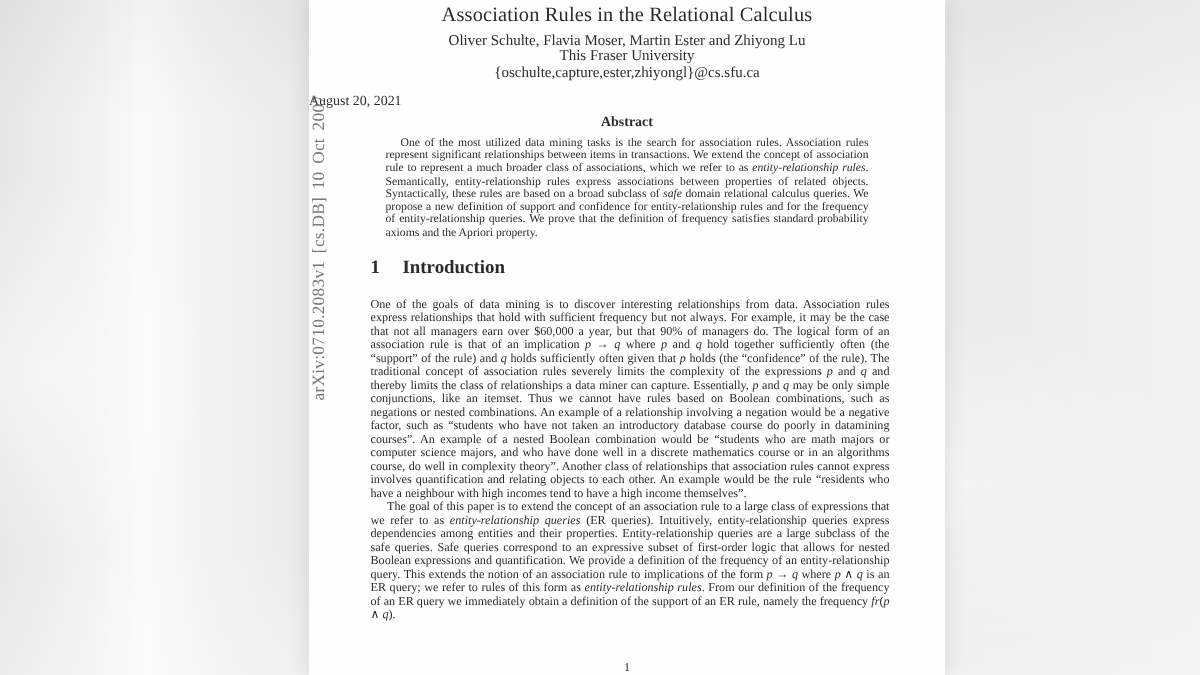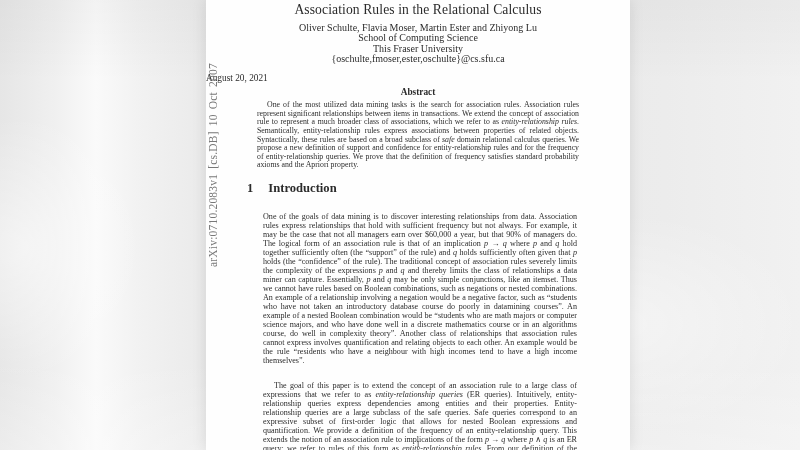--- a/index.html
+++ b/index.html
@@ -55,43 +55,42 @@
   }
   .section-heading{
     margin:11px 0 12px 41px;
     font-size:12.6px;font-weight:bold;
   }
   .section-heading .sec-num{margin-right:15px;}
   .body-text{
     margin:7px 37px 0 41px;
     font-size:8.1px;line-height:9px;text-align:justify;
   }
-  .body-text p{margin:16px;}
+  .body-text p{margin:0;}
   .body-text p.indented{text-indent:11px;}
   .page-number{
     position:absolute;bottom:1px;left:0;width:100%;
     text-align:center;font-size:8px;
   }
   i{font-style:italic;}
 </style>
 </head>
 <body>
 
 <div class="frame">
   <div class="paper">
 
     <div class="arxiv-stamp">arXiv:0710.2083v1 [cs.DB] 10 Oct 2007</div>
 
     <h1 class="title">Association Rules in the Relational Calculus</h1>
 
     <div class="byline">
       <div>Oliver Schulte, Flavia Moser, Martin Ester and Zhiyong Lu</div>
-      <div>School of Computing Science</div>
       <div>This Fraser University</div>
-      <div>{oschulte,fmoser,ester,oschulte}@cs.sfu.ca</div>
+      <div>{oschulte,capture,ester,zhiyongl}@cs.sfu.ca</div>
     </div>
 
     <div class="date">August 20, 2021</div>
 
     <div class="abstract-heading">Abstract</div>
 
     <p class="abstract-body"><span>One of the most utilized data mining tasks is the search for association rules. Association rules represent significant relationships between items in transactions. We extend the concept of association rule to represent a much broader class of associations, which we refer to as </span><i>entity-relationship rules</i><span>. Semantically, entity-relationship rules express associations between properties of related objects. Syntactically, these rules are based on a broad subclass of </span><i>safe</i><span> domain relational calculus queries. We propose a new definition of support and confidence for entity-relationship rules and for the frequency of entity-relationship queries. We prove that the definition of frequency satisfies standard probability axioms and the Apriori property.</span></p>
 
     <h2 class="section-heading">
       <span class="sec-num">1</span><span>Introduction</span>

